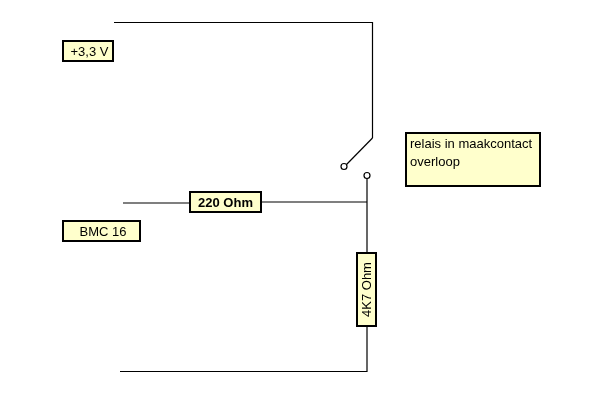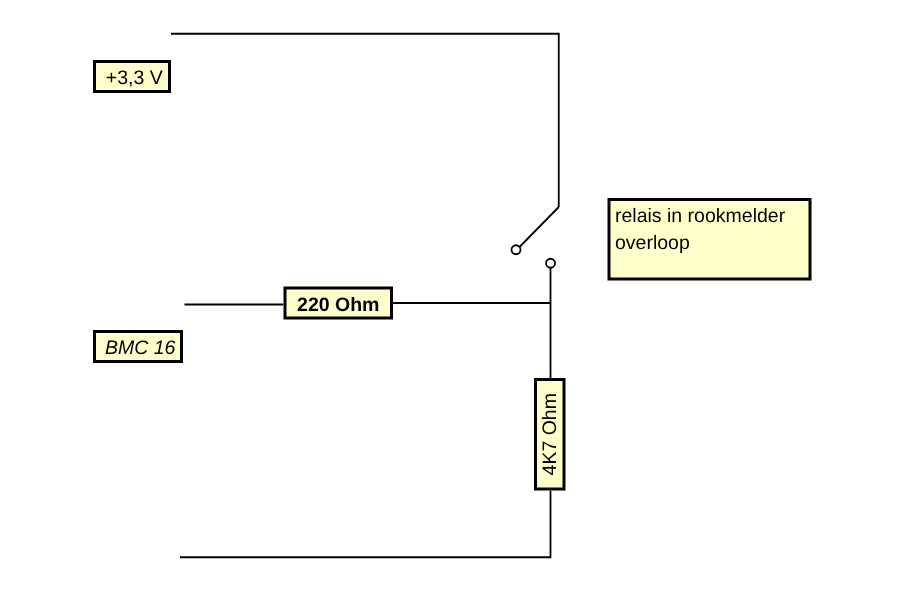--- a/index.html
+++ b/index.html
@@ -28,21 +28,21 @@
     background: #ffffcc;
     border: 2px solid #000000;
     color: #000000;
     font-size: 13px;
     display: flex;
     align-items: center;
   }
   .node.left-align { justify-content: center; padding-left: 3px; margin-top: 28px; }
   .node.center-align { justify-content: center; }
   #supply-box { left: 62px; top: 12px;  width: 52px; height: 22px; }
-  #bmc-box    { left: 62px; top: 192px; width: 60px; height: 22px; font-style: italic; }
+  #bmc-box    { left: 62px; top: 192px; width: 79px; height: 22px; }
   #r220-box   { left: 189px; top: 191px; width: 73px; height: 22px; font-weight: bold; }
   #gnd-box    { left: 65px; top: 361px; width: 55px; height: 21px; }
   #r4k7-box   { left: 356px; top: 252px; width: 21px; height: 75px; justify-content: center; }
   #r4k7-box span {
     transform: rotate(-90deg);
     white-space: nowrap;
     font-size: 13px;
   }
   #note-box {
     left: 405px; top: 132px; width: 136px; height: 55px;
@@ -86,17 +86,17 @@
   <div class="node center-align" id="r220-box">
     <span>220 Ohm</span>
   </div>
 
   <div class="node" id="r4k7-box">
     <span>4K7 Ohm</span>
   </div>
 
 
   <div class="node" id="note-box">
-    <span class="note-line">relais in rookmelder</span>
+    <span class="note-line">relais in maakcontact</span>
     <span class="note-line">overloop</span>
   </div>
 
 </div>
 
 </body></html>

